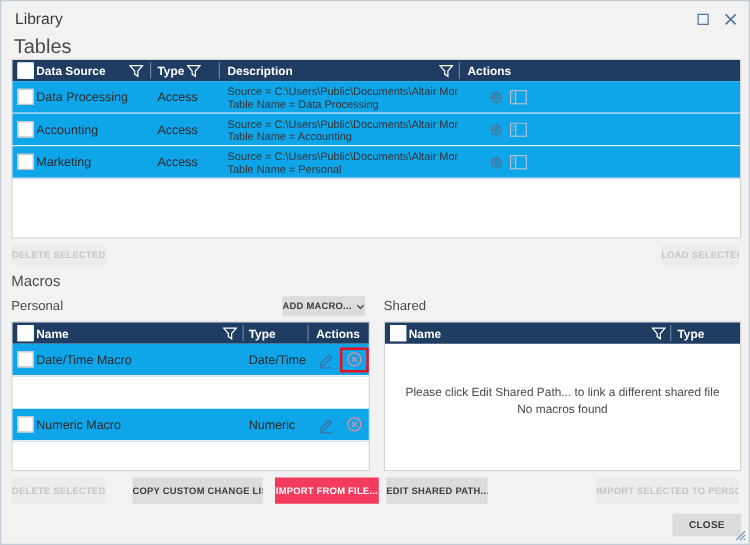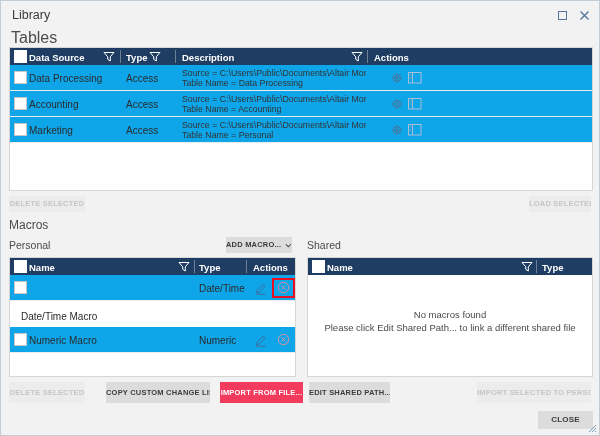--- a/index.html
+++ b/index.html
@@ -191,21 +191,21 @@
         <path d="M1 1.5 H11 L7.3 5.8 V10 L4.7 8.3 V5.8 Z" fill="none" stroke="#fff" stroke-width="1"></path>
         </svg>
       <span class="sep" style="left:184px;"></span>
       <span class="th" style="left:189px;">Type</span>
       <span class="sep" style="left:236px;"></span>
       <span class="th" style="left:243px;">Actions</span>
     </div>
 
     <div class="trow" style="top:17px;">
       <span class="cb"></span>
-      <span class="cell nm" style="left:11px;margin-top:28px;">Date/Time Macro</span>
+      <span class="cell nm" style="left:19px;">Date/Time Macro</span>
       <span class="cell nm" style="left:189px;">Date/Time</span>
       <span class="icon-btn" style="left:244px;top:6px;">
         <svg width="13" height="14" viewBox="0 0 13 14">
           <path d="M3 9.4 L9.1 3.3 L11 5.2 L4.9 11.3 L2.5 11.8 Z" fill="none" stroke="#3f6e9e" stroke-width="1"></path>
           <line x1="2" y1="13.2" x2="11.5" y2="13.2" stroke="#3f6e9e" stroke-width="1"></line>
           </svg>
       </span>
       <span class="icon-btn" style="left:267px;top:6px;">
         <svg width="13" height="13" viewBox="0 0 14 14">
           <circle cx="7" cy="7" r="5.6" fill="none" stroke="#ec8d9b" stroke-width="1"></circle>
@@ -239,22 +239,22 @@
     <div class="thead">
       <span class="cb" style="left:4px;top:2px;"></span>
       <span class="th" style="left:19px;">Name</span>
       <svg class="funnel" style="left:213px;" width="12" height="12" viewBox="0 0 12 12">
         <path d="M1 1.5 H11 L7.3 5.8 V10 L4.7 8.3 V5.8 Z" fill="none" stroke="#fff" stroke-width="1"></path>
         </svg>
       <span class="sep" style="left:228px;"></span>
       <span class="th" style="left:234px;">Type</span>
     </div>
     <div class="empty-state" style="top:50px;">
+      <div>Please click Edit Shared Path... to link a different shared file</div>
       <div>No macros found</div>
-      <div>Please click Edit Shared Path... to link a different shared file</div>
     </div>
   </div>
 
   <div class="btn disabled" style="left:8px;top:381px;width:76px;">DELETE SELECTED</div>
   <div class="btn" style="left:105px;top:381px;width:104px;">COPY CUSTOM CHANGE LISTS</div>
   <div class="btn pink" style="left:219px;top:381px;width:83px;">IMPORT FROM FILE...</div>
   <div class="btn" style="left:308px;top:381px;width:81px;">EDIT SHARED PATH...</div>
   <div class="btn disabled" style="right:8px;top:381px;width:114px;">IMPORT SELECTED TO PERSONAL</div>
 
   <div class="btn" style="left:537px;top:410px;width:55px;height:18px;line-height:18px;font-size:8px;">CLOSE</div>

